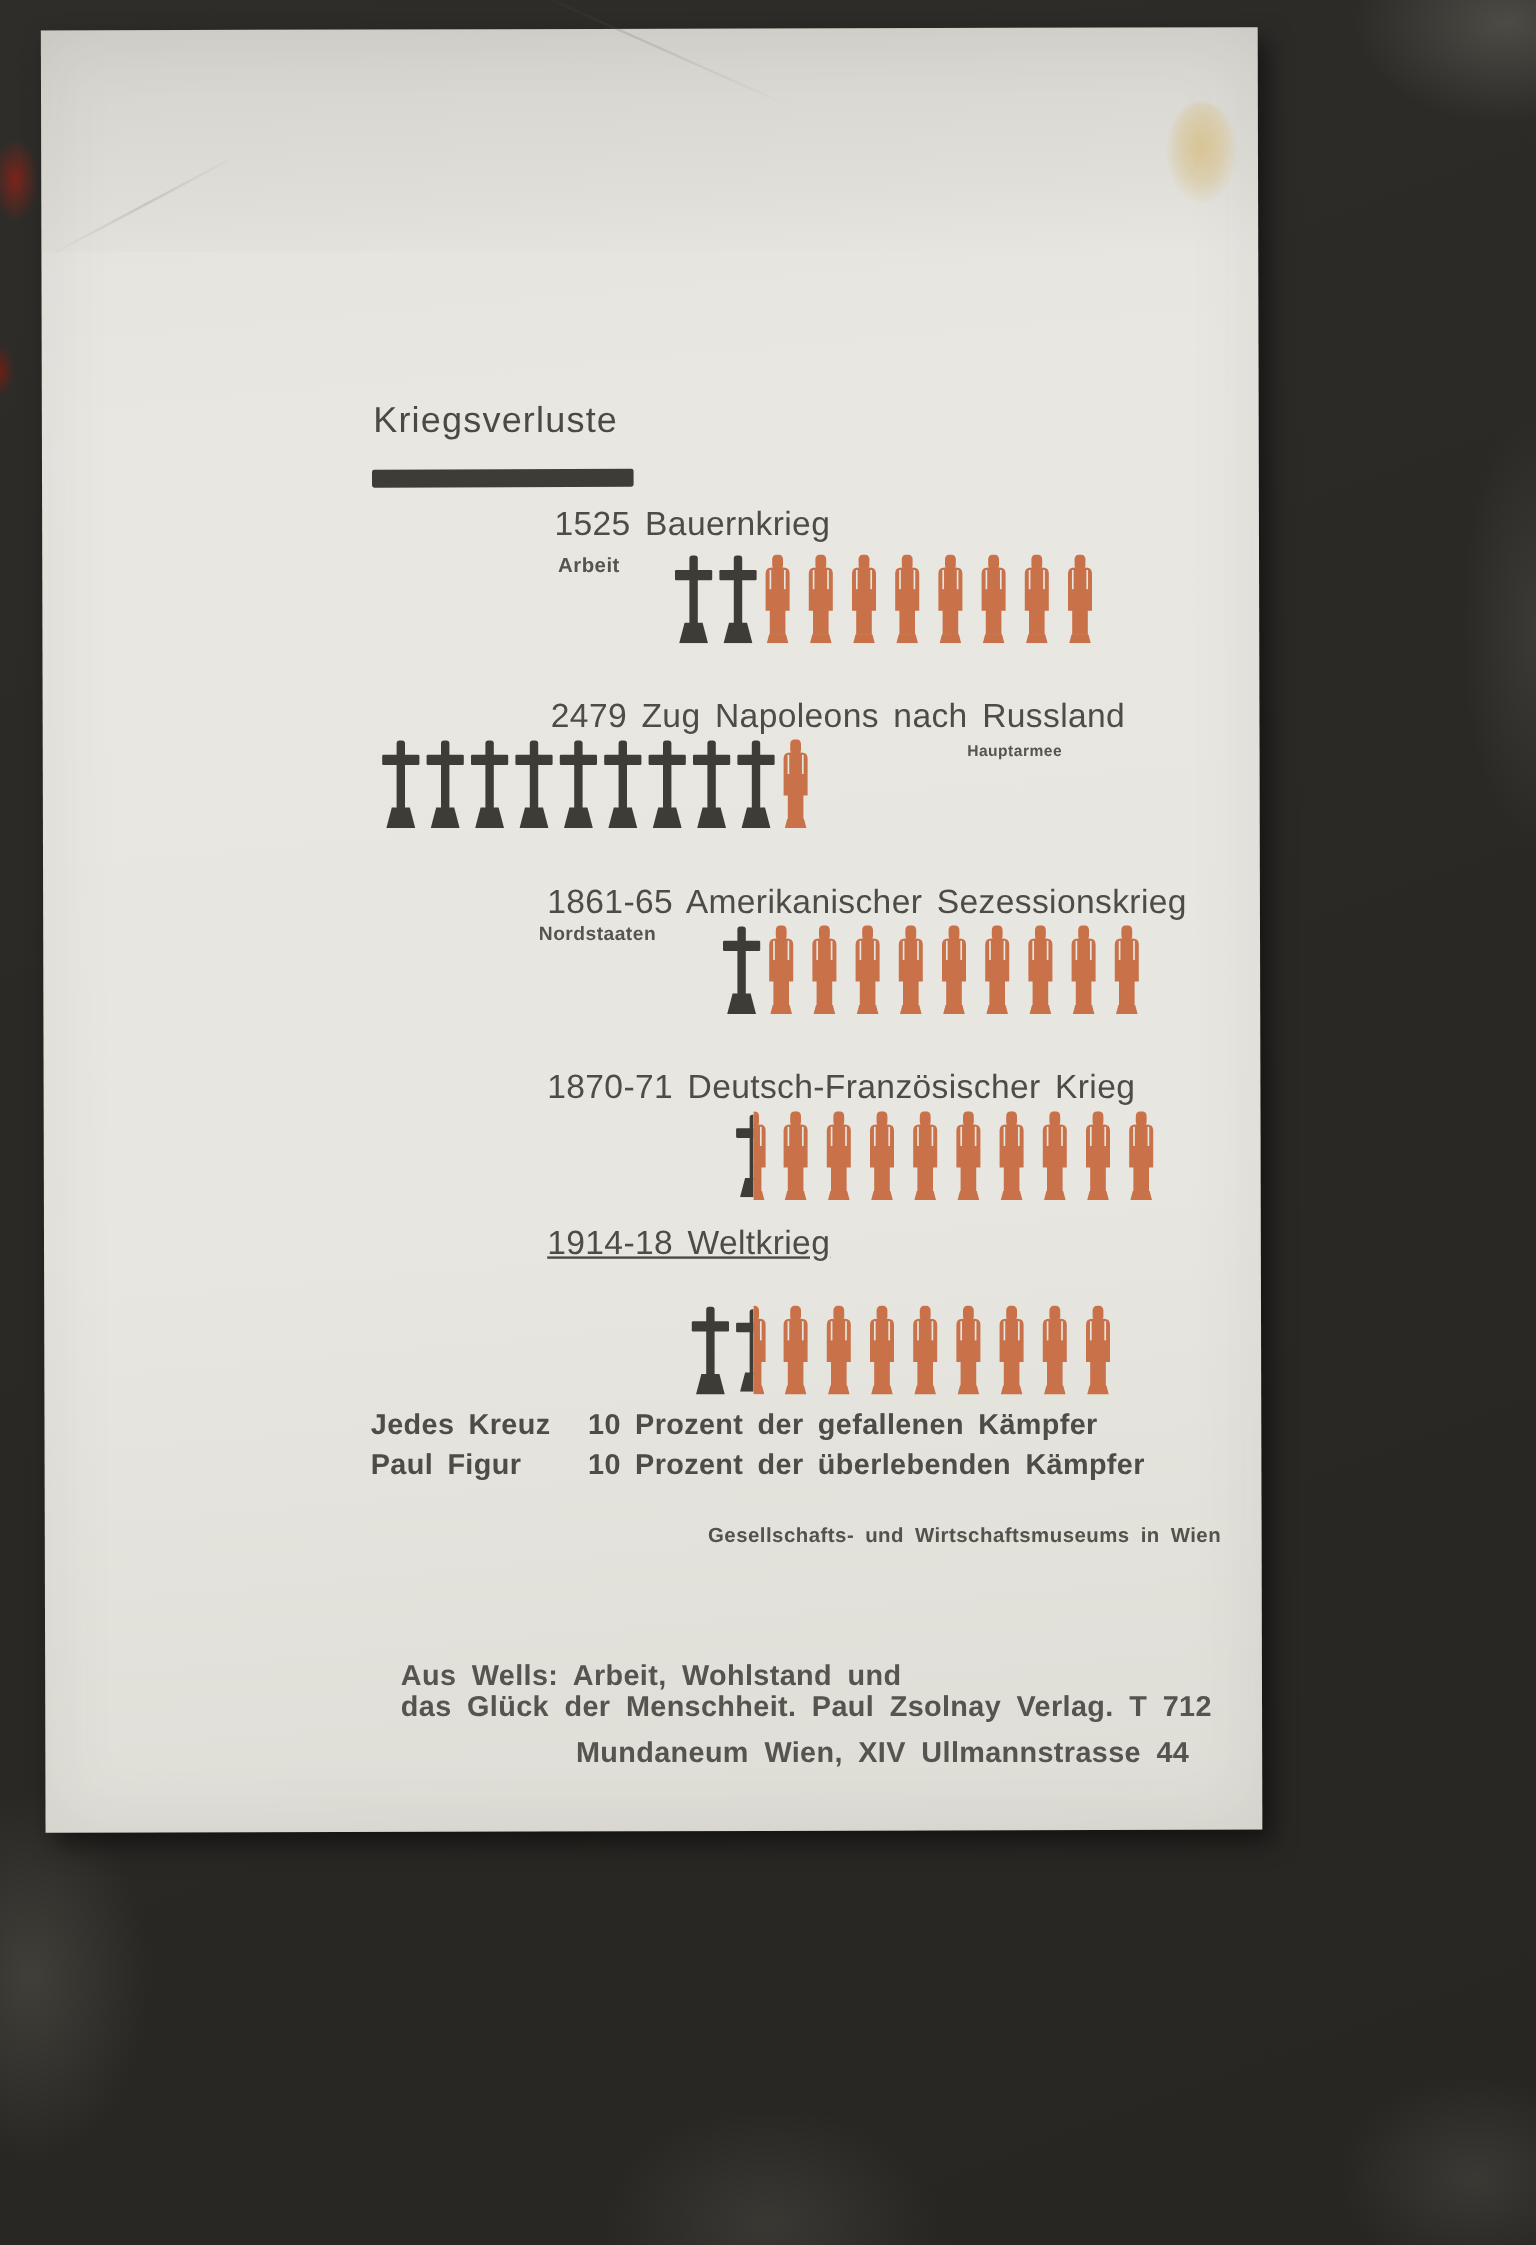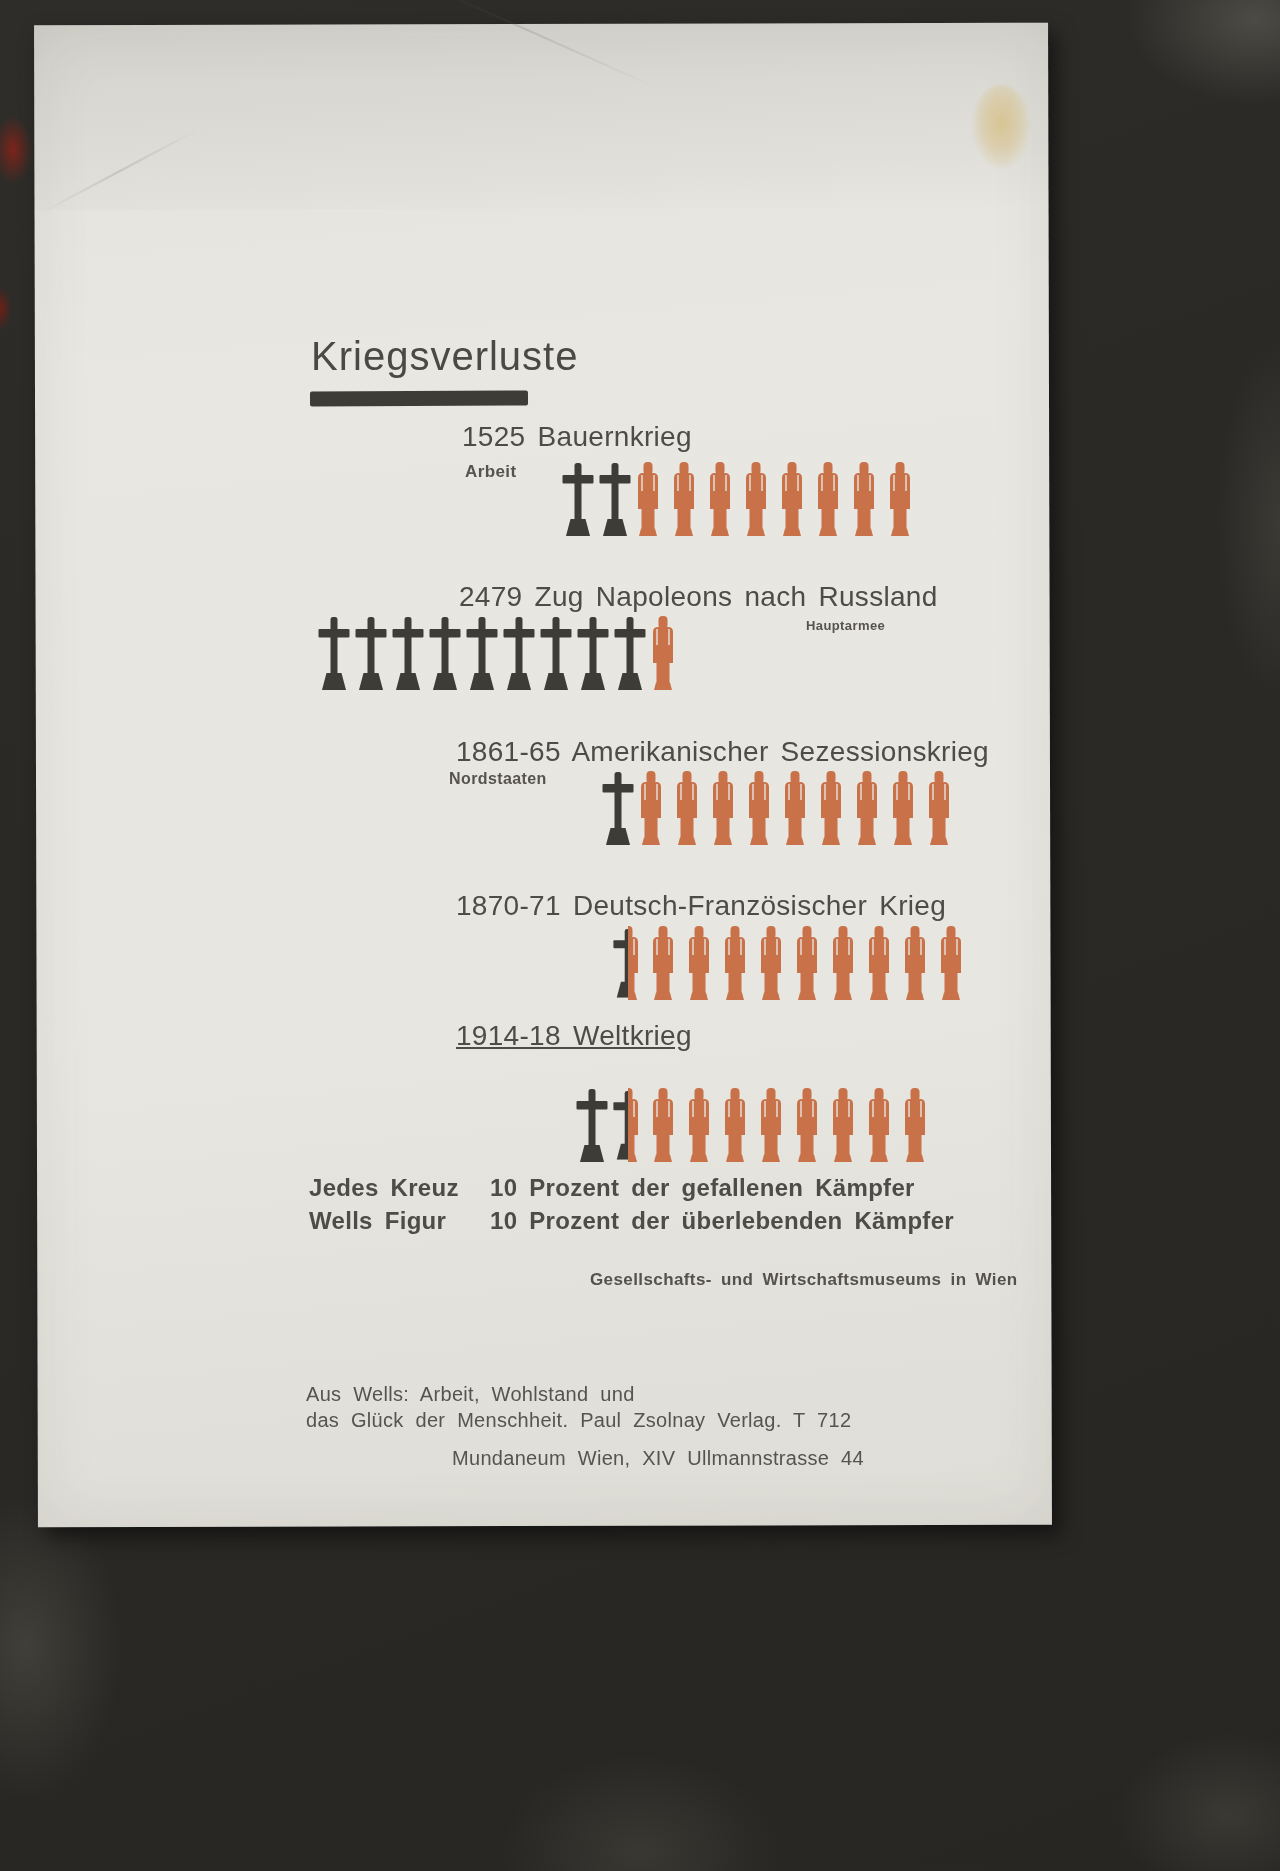--- a/index.html
+++ b/index.html
@@ -24,40 +24,40 @@
   .paper::before{content:"";position:absolute;left:0;top:0;right:0;height:185px;
     background:linear-gradient(178deg, rgba(110,108,100,.13) 0%, rgba(110,108,100,.05) 70%, rgba(110,108,100,0) 100%);}
   .crease{position:absolute;background:linear-gradient(90deg, rgba(90,86,76,0) 0%, rgba(90,86,76,.18) 50%, rgba(90,86,76,0) 100%);}
   .crease-a{left:380px;top:28px;width:290px;height:2px;transform:rotate(24deg);}
   .crease-b{left:30px;top:170px;width:180px;height:2px;transform:rotate(-28deg);}
   .stain{position:absolute;left:938px;top:62px;width:58px;height:84px;border-radius:50%;
     background:radial-gradient(ellipse at 50% 45%, #d8c493 0%, rgba(216,196,147,.55) 45%, rgba(216,196,147,0) 75%);
     filter:blur(1px);}
   .content{position:absolute;inset:0;}
   .page-title{position:absolute;left:311px;top:334px;margin:0;
-    font-size:40px;font-weight:400;letter-spacing:1px;word-spacing:3px;color:#4b4943;}
+    font-size:30px;font-weight:400;letter-spacing:1px;word-spacing:3px;color:#4b4943;}
   .title-bar{position:absolute;left:310px;top:391px;width:218px;height:15px;
     background:#3e3c37;border-radius:2px;transform:rotate(-.25deg);}
   .row-label{position:absolute;white-space:nowrap;font-size:28px;color:#4e4c46;
     letter-spacing:.3px;word-spacing:4px;}
   .row-sublabel{position:absolute;white-space:nowrap;font-weight:700;color:#56544d;
     letter-spacing:.4px;}
   .row-symbols{position:absolute;display:flex;align-items:flex-end;height:78px;}
   .sym{display:block;flex:0 0 auto;}
   .sym-cross{margin-right:3px;color:#3e3c37;}
   .sym-half-cross{margin-right:0;color:#3e3c37;}
   .sym-figure{margin-right:10px;color:#c97149;}
   .sym-half-figure{margin-right:9px;color:#c97149;}
   .legend-line{position:absolute;white-space:nowrap;font-size:24px;font-weight:700;
     color:#4e4c46;letter-spacing:.3px;word-spacing:5px;}
   .legend-term{display:inline-block;width:181px;}
   .credit{position:absolute;left:590px;top:1270px;white-space:nowrap;
     font-size:17px;font-weight:700;color:#54524b;letter-spacing:.4px;word-spacing:4px;}
-  .source-line{position:absolute;white-space:nowrap;font-size:20px;font-weight:400;
-    color:#56544e;letter-spacing:.3px;word-spacing:6px;}
+  .source-line{position:absolute;white-space:nowrap;font-size:24px;font-weight:700;
+    color:#56544e;letter-spacing:.3px;word-spacing:6px;margin-left:28px;}
 </style>
 </head>
 <body>
 
 <svg width="0" height="0" style="position:absolute" aria-hidden="true">
   <defs>
     <symbol id="sym-cross-def" viewBox="0 0 34 78" overflow="hidden">
       <rect x="13.5" y="5" width="7" height="58" rx="2.5" fill="currentColor"></rect>
       <rect x="1.5" y="17" width="31" height="8.5" rx="1" fill="currentColor"></rect>
       <path d="M5 78 L29 78 L24.5 61 L9.5 61 Z" fill="currentColor"></path>
@@ -274,21 +274,21 @@
               <use href="#sym-figure-def"></use>
             </svg>
           </div>
         </div>
       </div>
 
     <div class="legend-line" id="legend-line-1" style="left: 309px; top: 1174px;">
       <span class="legend-term">Jedes Kreuz</span><span class="legend-desc">10 Prozent der gefallenen Kämpfer</span>
     </div>
     <div class="legend-line" id="legend-line-2" style="left: 309px; top: 1207px;">
-      <span class="legend-term">Wells Figur</span><span class="legend-desc">10 Prozent der überlebenden Kämpfer</span>
+      <span class="legend-term">Paul Figur</span><span class="legend-desc">10 Prozent der überlebenden Kämpfer</span>
     </div>
 
     <div class="credit">Gesellschafts- und Wirtschaftsmuseums in Wien</div>
 
     <div class="source-line" id="source-1" style="left: 306px; top: 1383px;">Aus Wells: Arbeit, Wohlstand und</div>
     <div class="source-line" id="source-2" style="left: 306px; top: 1409px;">das Glück der Menschheit. Paul Zsolnay Verlag. T 712</div>
     <div class="source-line" id="source-3" style="left: 452px; top: 1447px;">Mundaneum Wien, XIV Ullmannstrasse 44</div>
   </div>
 </div>
 

